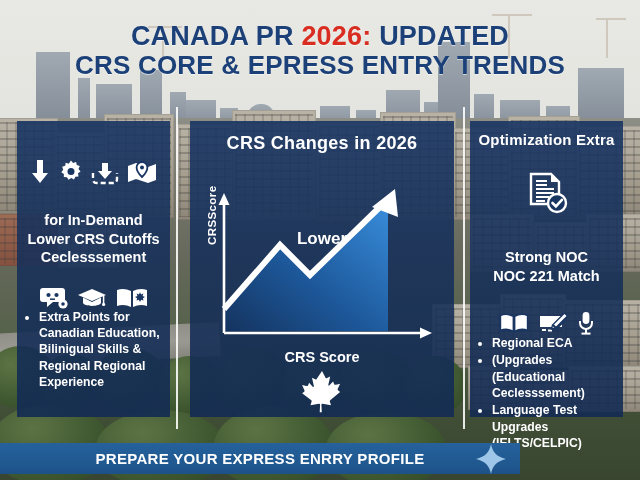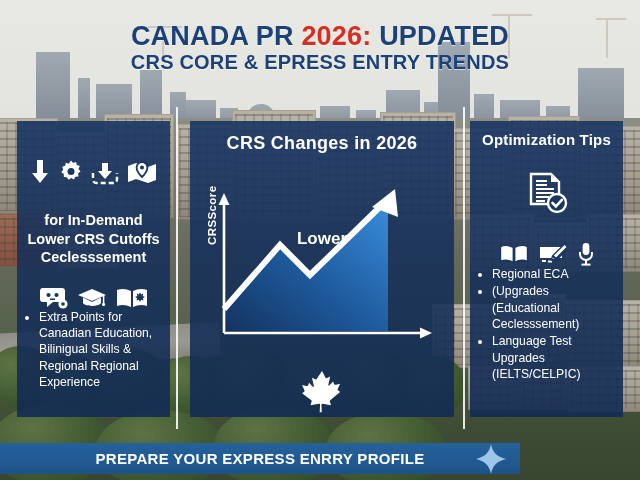--- a/index.html
+++ b/index.html
@@ -89,21 +89,21 @@
     z-index: 6;
   }
   .headline .l1, .headline .l2 {
     display: block;
     font-weight: bold;
     letter-spacing: .2px;
     color: #1c4078;
     text-shadow: 0 1px 0 rgba(255,255,255,.55);
   }
   .headline .l1 { font-size: 27px; }
-  .headline .l2 { font-size: 20px; margin-top: 2px; }
+  .headline .l2 { font-size: 26px; margin-top: 2px; }
   .headline .red { color: #d82d20; }
 
   
   .panel {
     position: absolute;
     background: linear-gradient(180deg, rgba(25,53,98,0.90) 0%, rgba(21,47,89,0.88) 50%, rgba(19,43,83,0.90) 100%);
     z-index: 4;
     box-sizing: border-box;
   }
   .panel-left   { left: 17px;  top: 121px; width: 153px; height: 296px; }
@@ -147,21 +147,21 @@
   .heading-block {
     color: #ffffff;
     font-size: 14.5px;
     font-weight: bold;
     text-align: center;
     line-height: 1.28;
   }
   .bullets {
     color: #ffffff;
     font-size: 12.2px;
-    font-weight: normal;
+    font-weight: bold;
     line-height: 1.34;
     width: 100%;
     box-sizing: border-box;
     padding-left: 4px;
   }
   .bullets li {
     margin: 0 0 1px 0;
   }
   ul.bullets {
     margin: 0;
@@ -449,50 +449,55 @@
         <path d="M22,150 L22,18" fill="none" stroke="#ffffff" stroke-width="2.6"></path>
         <path d="M22,10 L27.5,22 L16.5,22 Z" fill="#ffffff"></path>
 
         <path d="M22,150 L222,150" fill="none" stroke="#ffffff" stroke-width="2.6"></path>
         <path d="M230,150 L218,155.5 L218,144.5 Z" fill="#ffffff"></path>
       </svg>
     </div>
 
     <div class="lower-label">Lower</div>
 
+    <div class="x-axis-label">CRS Score</div>
 
     <span class="leaf">
       <svg width="42" height="42" viewBox="0 0 42 42">
         <path fill="#ffffff" d="M21 2 l3.4 6.4 c.6 1.1 1.3 1 2.2.4 l2.6-1.4 -1.7 7.6 c-.4 1.7.2 2.2 1.2 1.1 l3.4-3.6 1 2.4 c.4.9.9 1 1.9.8 l4.1-.9 -2.2 4.8 c-.5 1-.4 1.4.4 2l1.8 1.3 -9.6 8.2 c-1 .8-.7 1.2-.4 2.2l.9 3 -8.4-1.6 c-.7-.1-1.2.2-1.2 1l.4 7.6 h-2.1l.4-7.6 c0-.8-.5-1.1-1.2-1l-8.4 1.6.9-3 c.3-1 .6-1.4-.4-2.2L1.1 24.2 l1.8-1.3 c.8-.6.9-1 .4-2L1.1 16.1 l4.1.9 c1 .2 1.5.1 1.9-.8l1-2.4 3.4 3.6 c1 1.1 1.6.6 1.2-1.1L11 8.7 l2.6 1.4 c.9.6 1.6.7 2.2-.4z"></path>
       </svg>
     </span>
   </div>
 
   <div class="panel panel-right">
     <div class="side-inner">
 
-      <div class="panel-title">Optimization Tips</div>
+      <div class="panel-title">Optimization Extra</div>
 
       <div class="rp-doc">
         <svg width="44" height="44" viewBox="0 0 44 44">
           <path d="M6 2 h20 l8 8 v22 H6 z" fill="none" stroke="#ffffff" stroke-width="2.4"></path>
           <path d="M26 2 v8 h8" fill="#ffffff"></path>
           <g stroke="#ffffff" stroke-width="2">
             <path d="M11 9 h11"></path>
               <path d="M11 13 h11"></path>
               <path d="M11 17 h18"></path>
             <path d="M11 21 h18"></path>
               <path d="M11 25 h13"></path>
               <path d="M11 29 h9"></path>
           </g>
           <circle cx="32" cy="31" r="9" fill="#193562" stroke="#ffffff" stroke-width="2.4"></circle>
           <path d="M27.5 31 l3.4 3.4 6-6.6" fill="none" stroke="#ffffff" stroke-width="2.6" stroke-linecap="round"></path>
         </svg>
       </div>
 
+      <div class="heading-block rp-heading">
+        <div>Strong NOC</div>
+        <div>NOC 221 Match</div>
+      </div>
 
       <div class="icon-row rp-icons">
 
         <span>
           <svg width="30" height="22" viewBox="0 0 30 22">
             <path d="M1.4 3.4 q6.6-2.6 13 1 v15 q-6.4-3.4-13-1 z" fill="#ffffff" stroke="#193562" stroke-width="1.6"></path>
             <path d="M28.6 3.4 q-6.6-2.6-13 1 v15 q6.4-3.4 13-1 z" fill="#ffffff" stroke="#193562" stroke-width="1.6"></path>
           </svg>
         </span>
 

